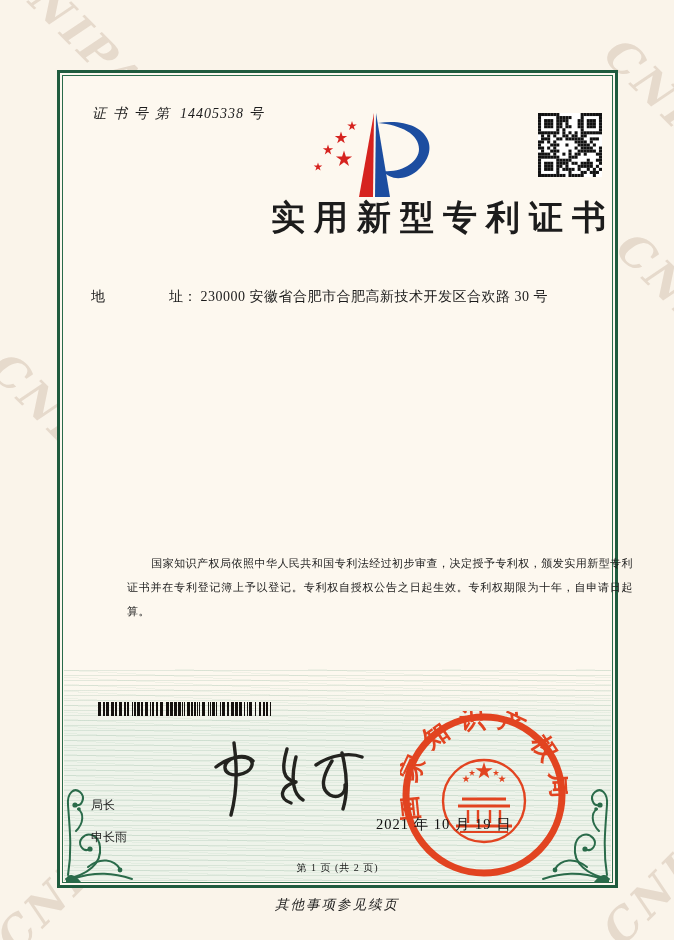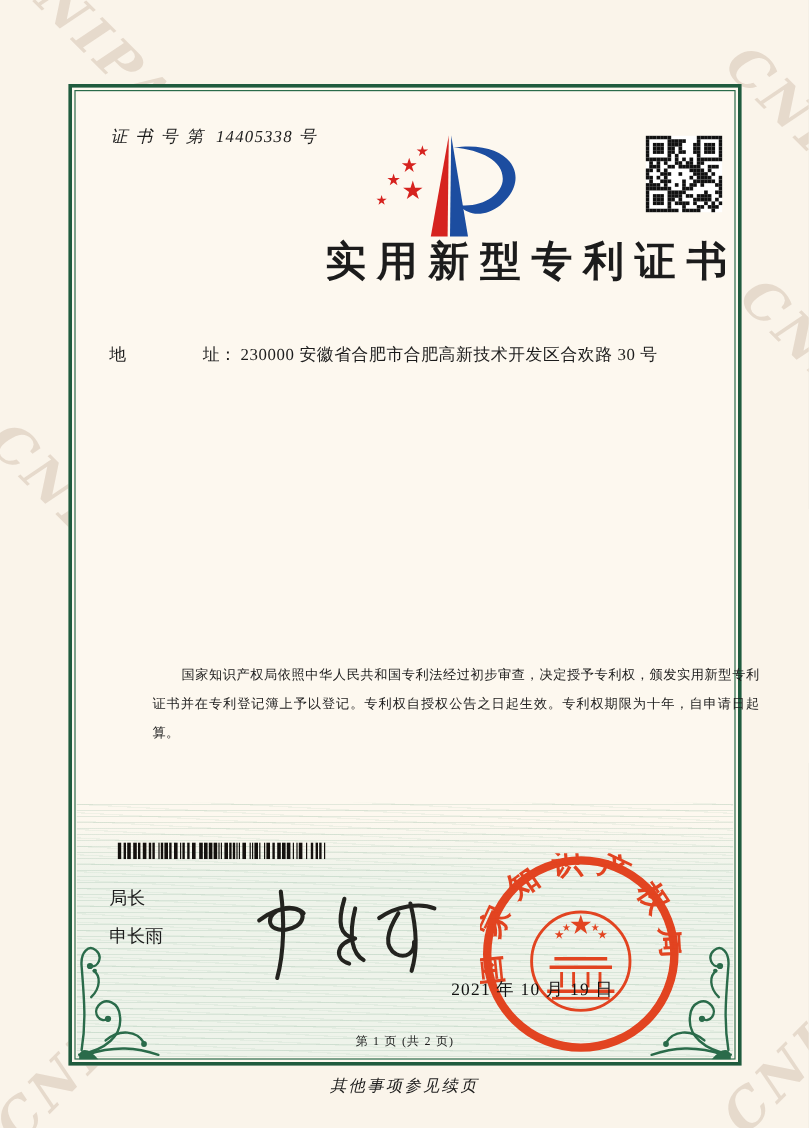--- a/index.html
+++ b/index.html
@@ -49,21 +49,21 @@
   .fpair2 { position:absolute; left:290px; top:0; }
   .fpair2 .flabel { width:86px; }
 
   .paras { position:absolute; left:31px; top:478px; width:506px; z-index:3;
            font-size:11px; line-height:24px; text-align:justify;
            letter-spacing:.4px;margin-left:36px; }
   .paras p { text-indent:2.2em; }
 
   .barcode { position:absolute; left:38px; top:629px; z-index:3; }
 
-  .sig-block { position:absolute; left:31px; top:660px; z-index:3; font-size:15px; line-height:32px; }
+  .sig-block { position:absolute; left:31px; top:716px; z-index:3; font-size:12px; line-height:32px; }
   .signature { position:absolute; left:132px; top:662px; z-index:3; }
 
   .seal { position:absolute; left:340px; top:638px; z-index:3; opacity:.93; }
   .issue-date { position:absolute; left:316px; top:742px; width:330px; z-index:4;
                 font-size:14.5px; letter-spacing:1px; color:#111; }
 
   .page-info { position:absolute; left:0; top:788px; width:100%; text-align:center;
                font-size:10px; z-index:3; letter-spacing:1px; }
 
   .footer-note { position:absolute; left:0; top:896px; width:100%; text-align:center;

